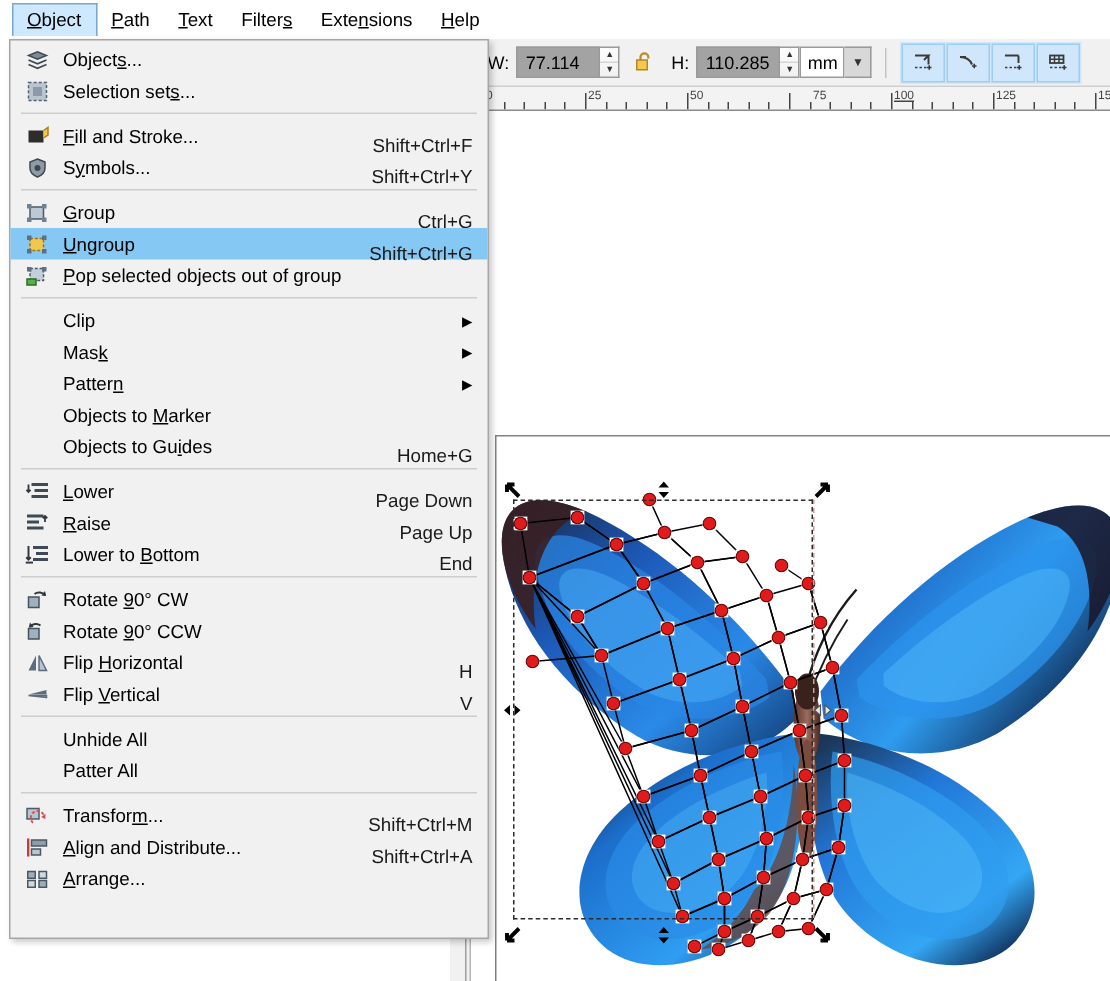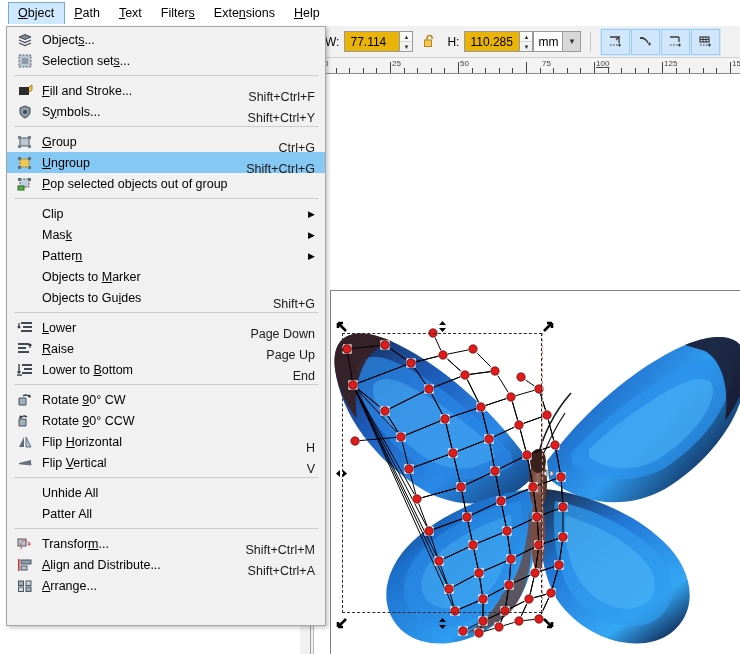--- a/index.html
+++ b/index.html
@@ -53,21 +53,21 @@
   .spin-col {
     width: 11px; height: 20px;
     display: flex; flex-direction: column;
     border: 1px solid #a0a0a0; background: #fdfdfd;
     margin-right: 4px;
   }
   .spin-col div { flex: 1; display:flex; align-items:center; justify-content:center; font-size:6px; color:#333; }
   .spin-col div:first-child { border-bottom: 1px solid #c8c8c8; }
   .tb-label { font-size: 12px; color: #000; margin: 0 5px 0 4px; }
   .tb-field {
-    height: 21px; border: 1px solid #9a9a9a; background: #eab308;
+    height: 21px; border: 1px solid #9a9a9a; background: #a3a3a3;
     font-size: 12px; color: #000;
     display: flex; align-items: center; padding: 0 5px;
     min-width: 56px;
   }
   .tb-spin {
     width: 13px; height: 21px; border: 1px solid #9a9a9a; border-left: none;
     background: linear-gradient(#fdfdfd,#f0f0f0);
     display: flex; flex-direction: column; margin-right: 6px;
   }
   .tb-spin div { flex:1; display:flex; align-items:center; justify-content:center; font-size:6px; color:#333; }
@@ -699,21 +699,21 @@
 
     <div class="mi">
       <span class="ico empty"></span>
       <span class="lbl">Objects to <span class="mn">M</span>arker</span>
       <span class="acc"></span>
     </div>
 
     <div class="mi">
       <span class="ico empty"></span>
       <span class="lbl">Objects to Gu<span class="mn">i</span>des</span>
-      <span class="acc">Shift+G</span>
+      <span class="acc">Home+G</span>
     </div>
 
     <div class="msep"></div>
 
     <div class="mi">
       <span class="ico">
         <svg width="16" height="13" viewBox="0 0 16 13">
             <rect x="4" y="1" width="11" height="2" fill="#3f4a54"></rect>
             <rect x="6" y="5" width="9" height="2" fill="#3f4a54"></rect>
             <rect x="4" y="9" width="11" height="2" fill="#3f4a54"></rect>

